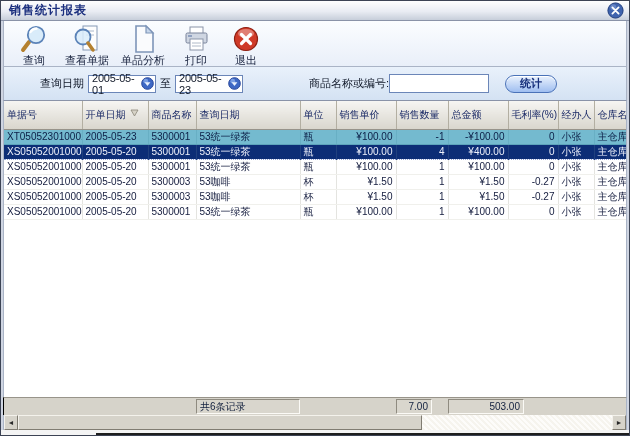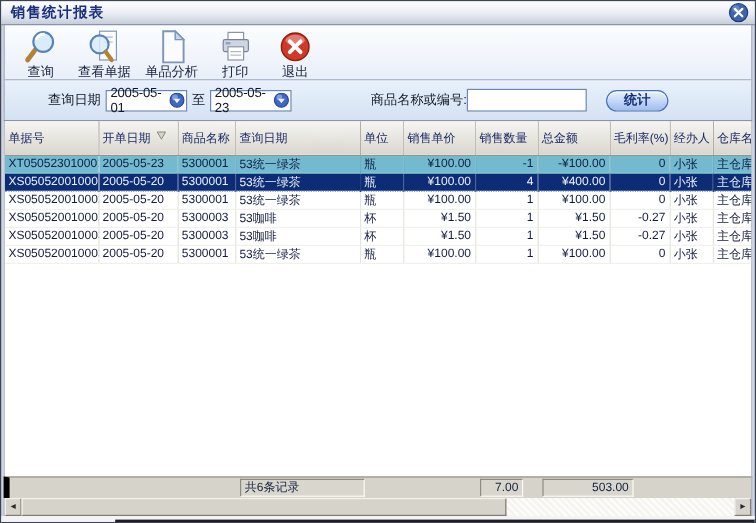--- a/index.html
+++ b/index.html
@@ -78,21 +78,21 @@
     color:#141c3e; border-right:1px solid #e4e4e0; border-bottom:1px solid #f0f0ec;
   }
   tr.row-highlight td { background:#74bacf; border-bottom:1px solid #5da4bb; border-right:1px solid #68afc4; color:#0b1e46; }
   tr.row-selected td { background:#0c2d76; color:#eef1fb; border-top:1px dotted #93a4d6; border-bottom:1px dotted #93a4d6; border-right:1px solid #20407e; }
   td.al-r, th.al-r { text-align:right; }
   .sorticon { display:inline-block; margin-left:4px; vertical-align:1px; }
 
   
   .footerbar {
     height:18px; margin:0 2px; background:#d6d3ca; position:relative;
-    border-top:1px solid #98948a; border-left:5px solid #000000; border-right:1px solid #aab4c6;
+    border-top:1px solid #98948a; border-left:1px solid #000000; border-right:1px solid #aab4c6;
     font-size:10px; color:#12203e;
   }
   .fcell {
     position:absolute; top:1px; height:15px; line-height:14px; padding:0 3px;
     background:#d9d6cd; border:1px solid; border-color:#8f8b80 #fbfaf6 #fbfaf6 #8f8b80;
     overflow:hidden; white-space:nowrap;
   }
   .fcell.records { left:192px; width:104px; text-align:left; }
   .fcell.qty     { left:392px; width:36px; text-align:right; }
   .fcell.amount  { left:444px; width:76px; text-align:right; }

